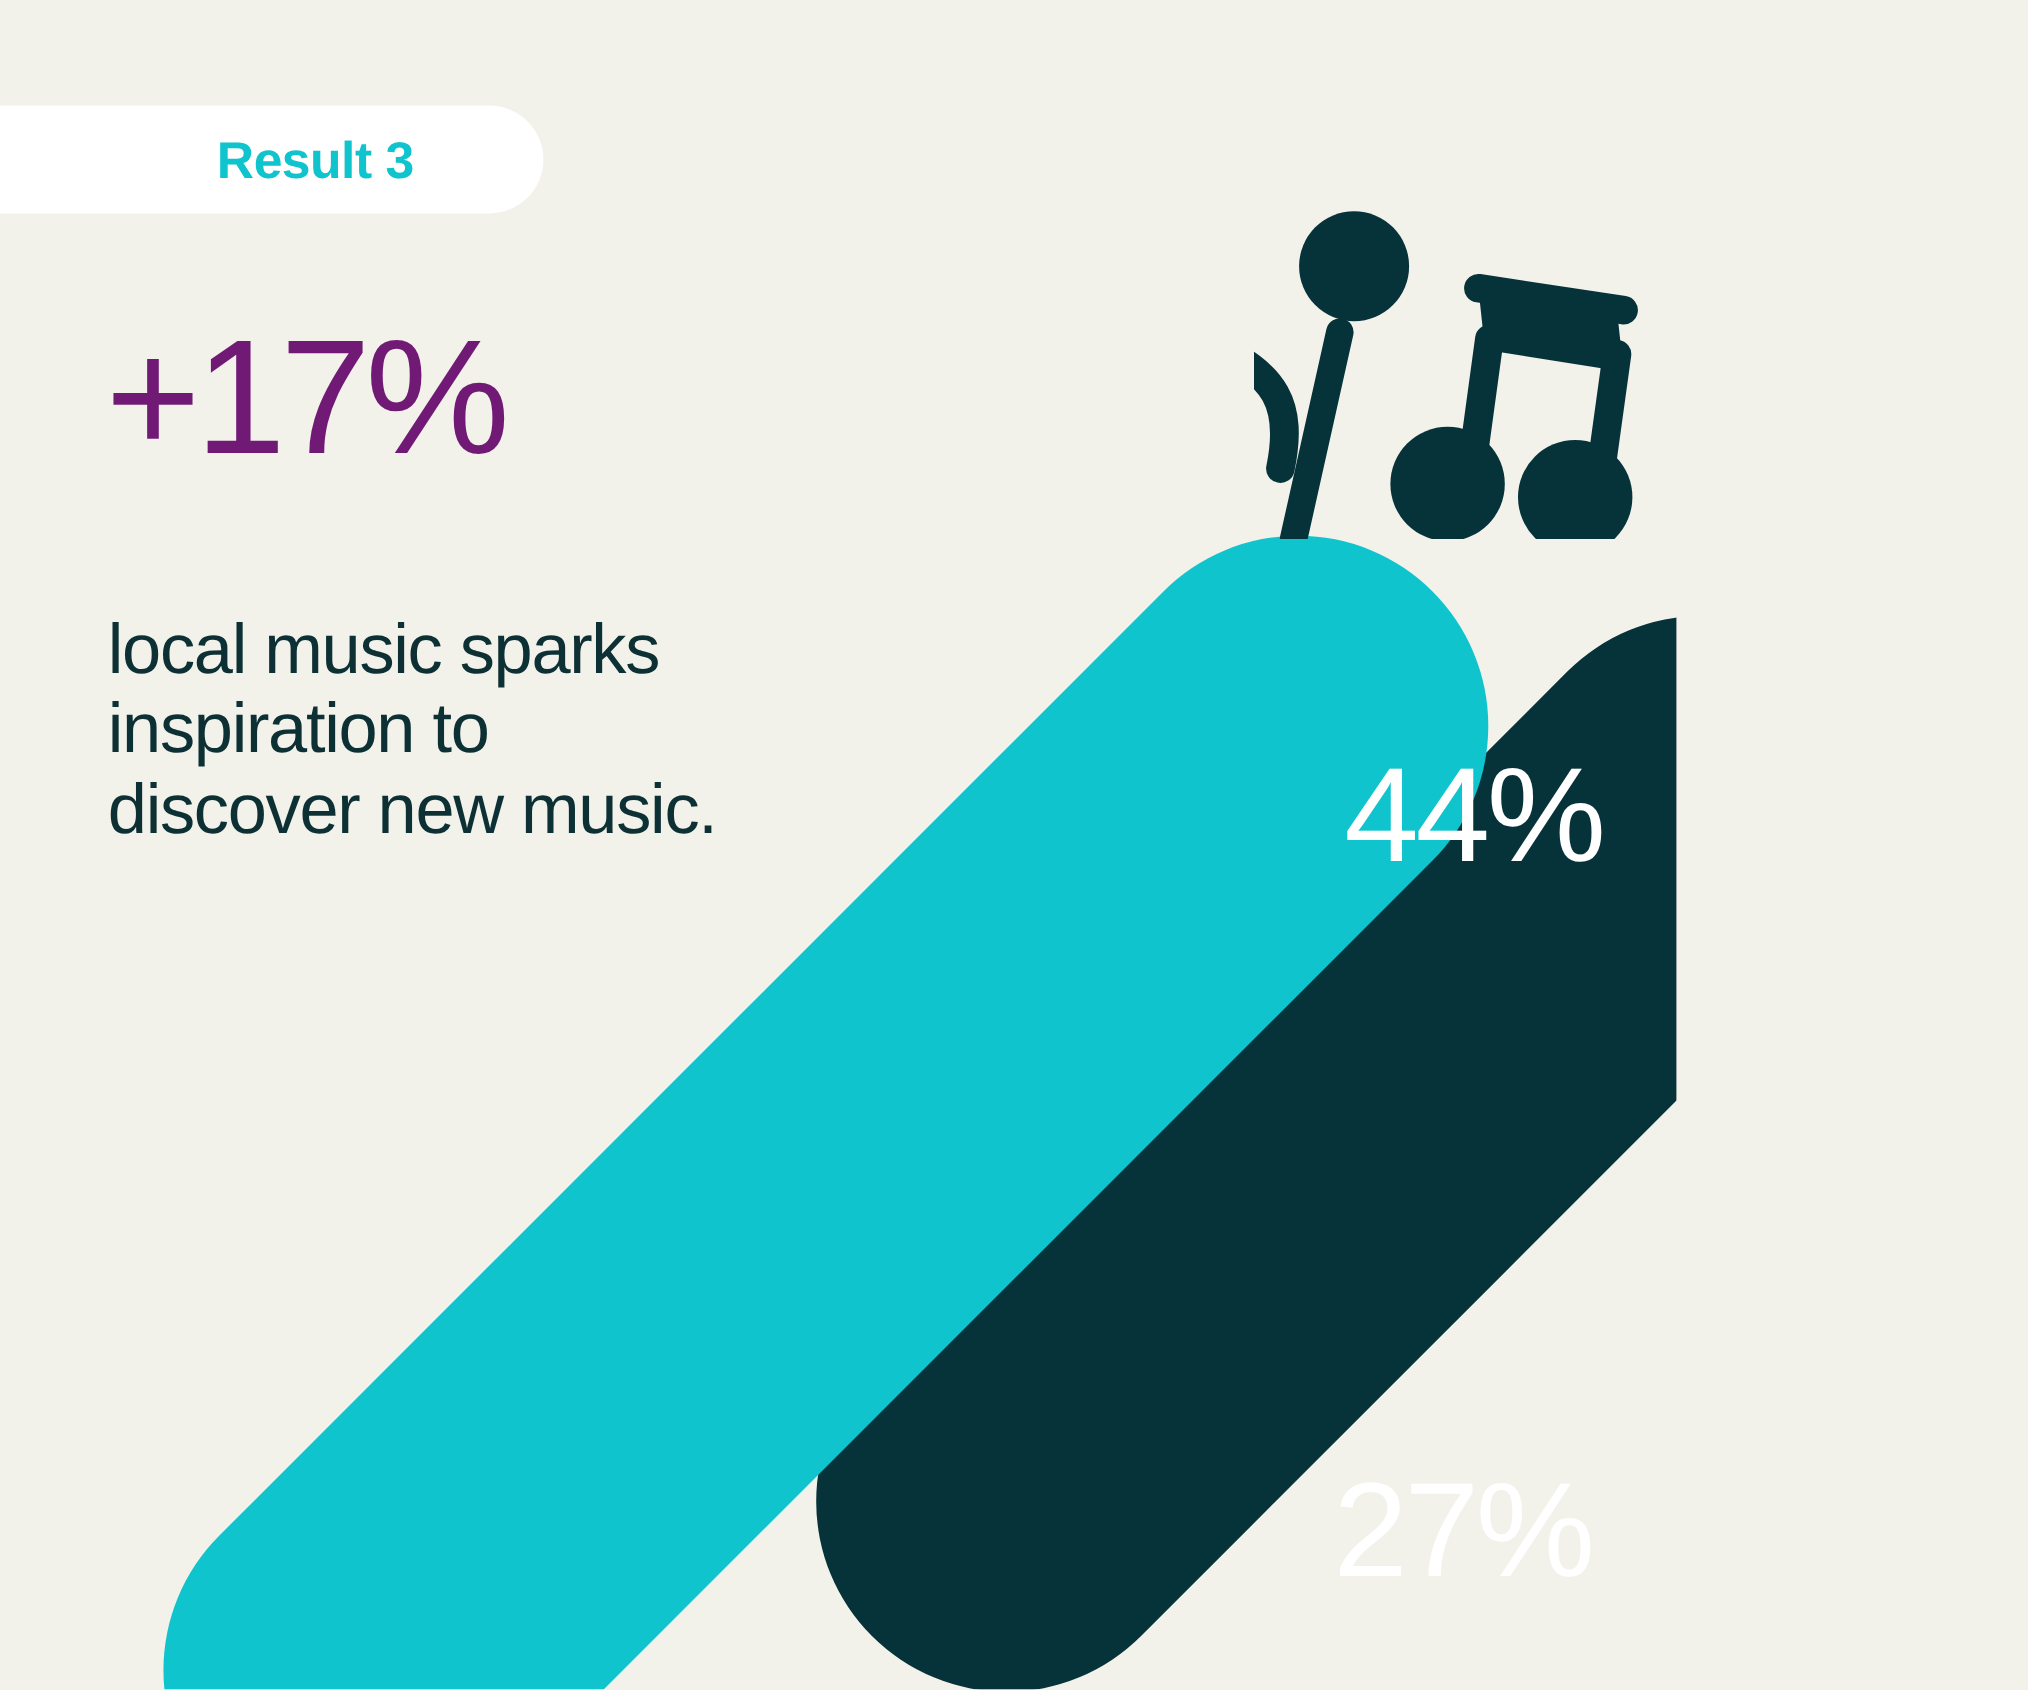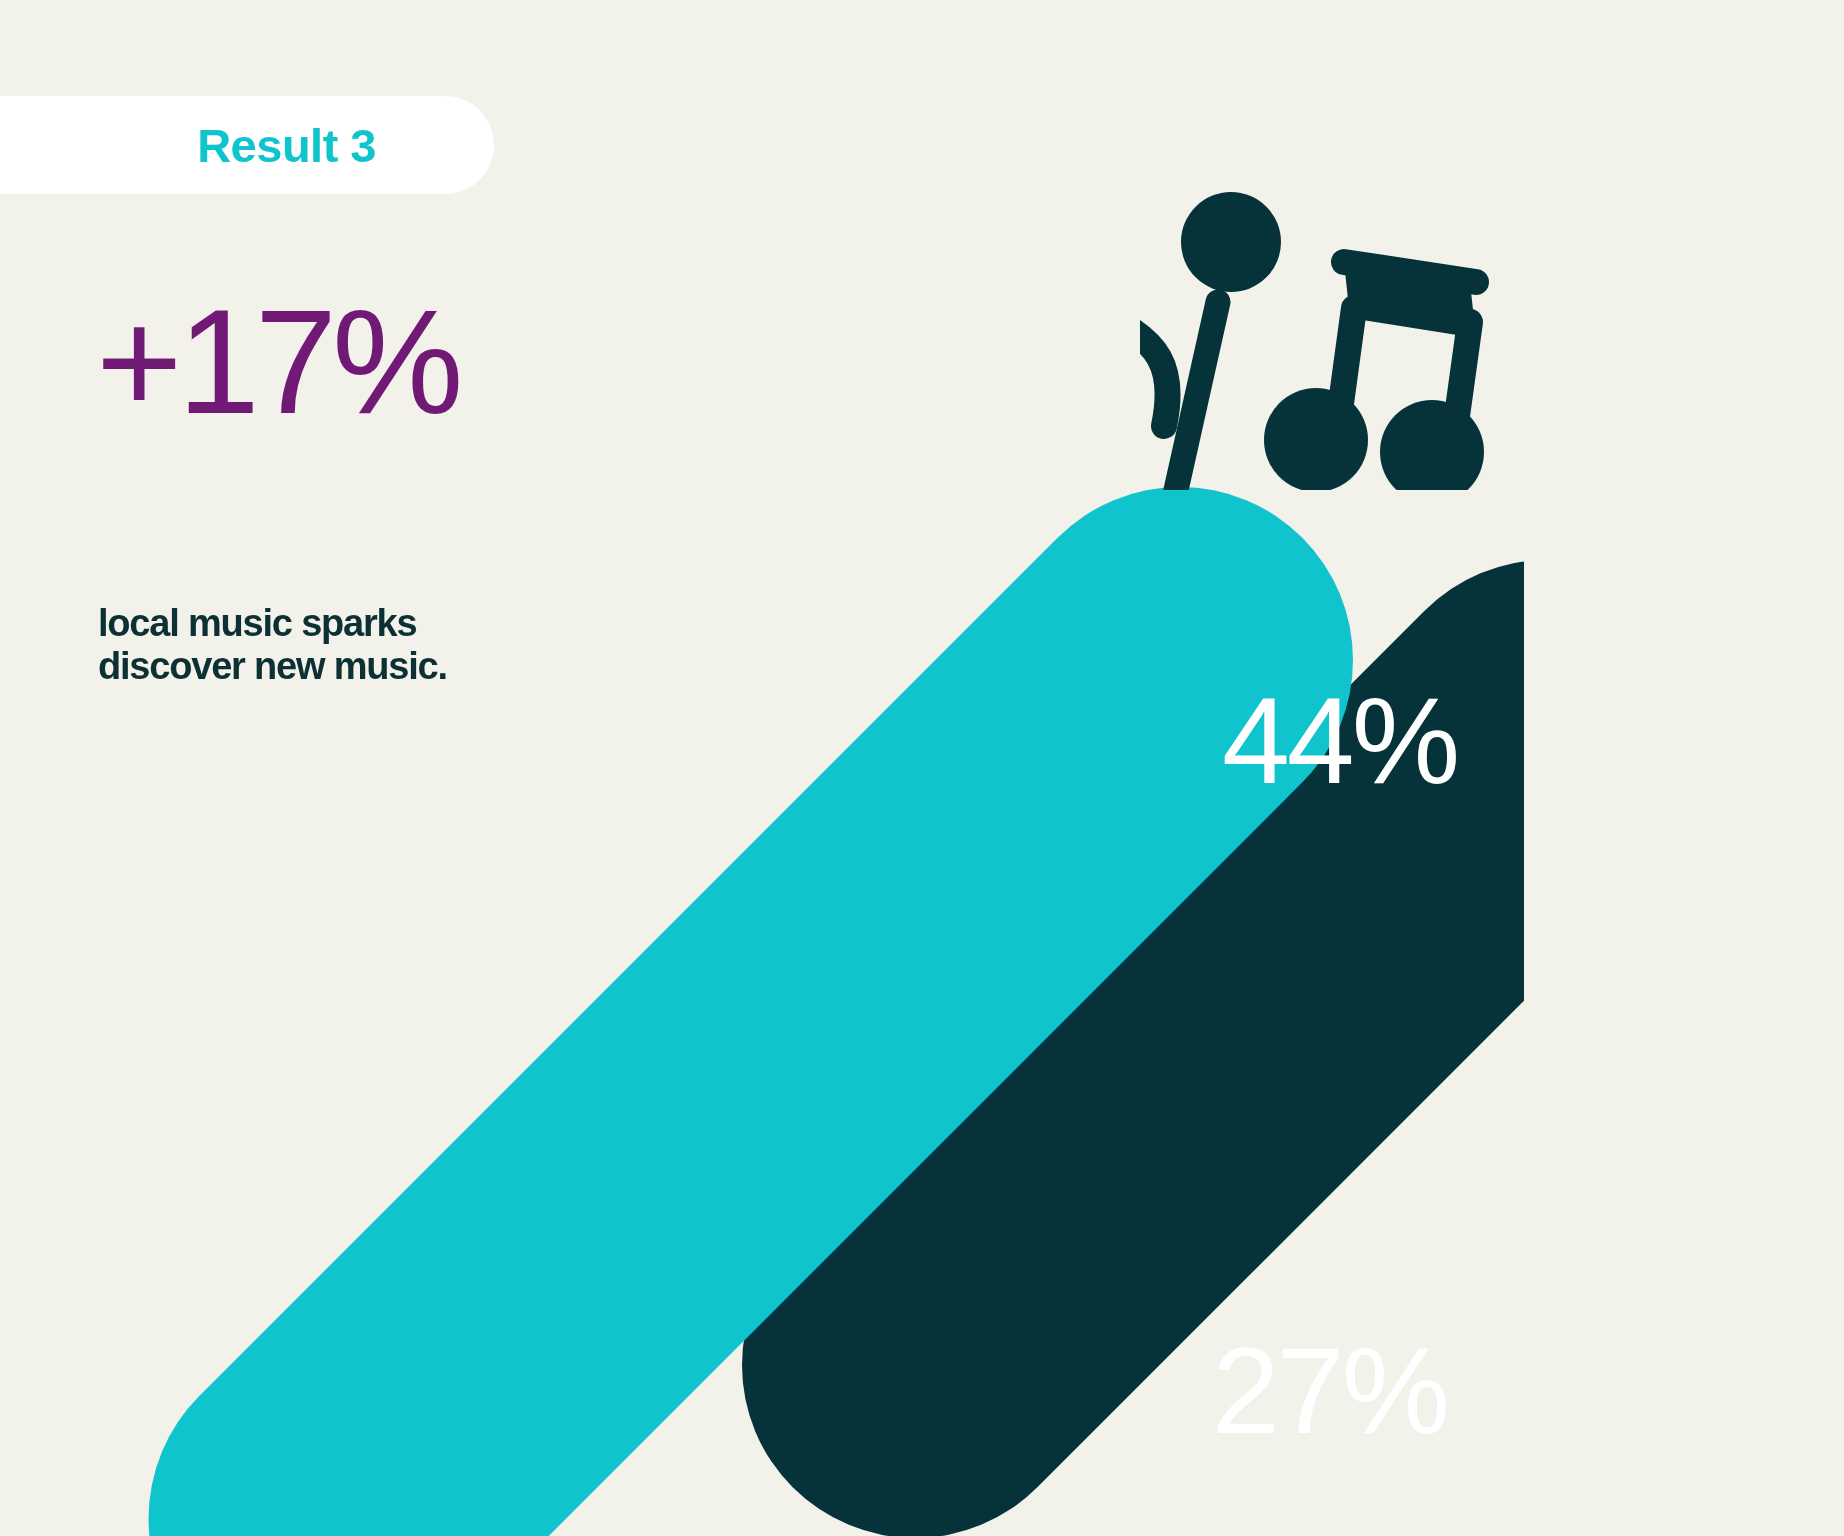--- a/index.html
+++ b/index.html
@@ -50,25 +50,24 @@
     letter-spacing: -5px;
     line-height: 1;
     white-space: nowrap;
   }
   #body-copy {
     position: absolute;
     left: 98px;
     top: 554px;
     width: 640px;
     color: #0d3034;
-    font-size: 38px;
-    font-weight: 700;
+    font-size: 64px;
+    font-weight: 400;
     line-height: 1.13;
     letter-spacing: -1.2px;
-    margin-top: 48px;
   }
   #body-copy .line { display: block; white-space: nowrap; }
 
   
   #chart {
     position: absolute;
     inset: 0;
   }
   .bar-wrap {
     position: absolute;
@@ -124,20 +123,21 @@
 <div id="stage">
 
   <div id="badge">
     <span id="badge-label">Result 3</span>
   </div>
 
   <div id="headline">+17%</div>
 
   <div id="body-copy">
     <span class="line">local music sparks</span>
+    <span class="line">inspiration to</span>
     <span class="line">discover new music.</span>
   </div>
 
   <div id="chart">
 
     <div class="bar-wrap" id="bar-dark"></div>
     <div class="bar-wrap" id="bar-cyan"></div>
 
     <div class="bar-value" id="value-cyan">44%</div>
     <div class="bar-value" id="value-dark">27%</div>

